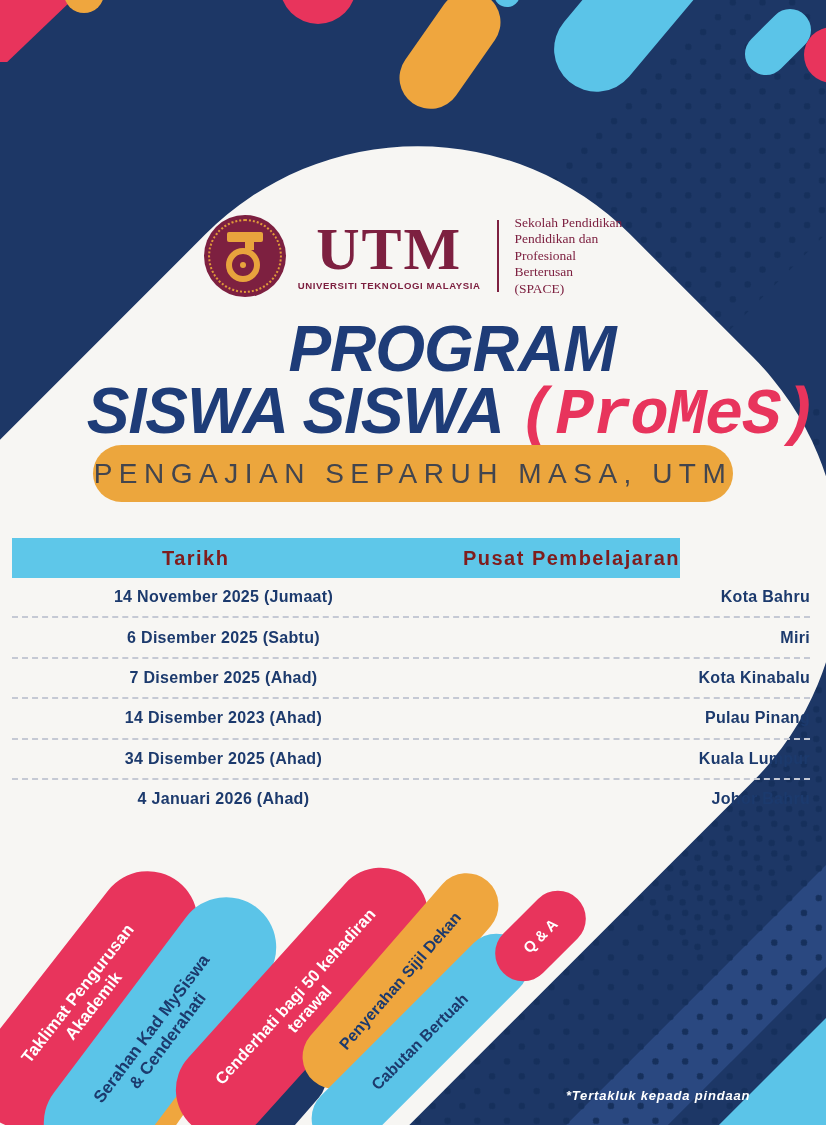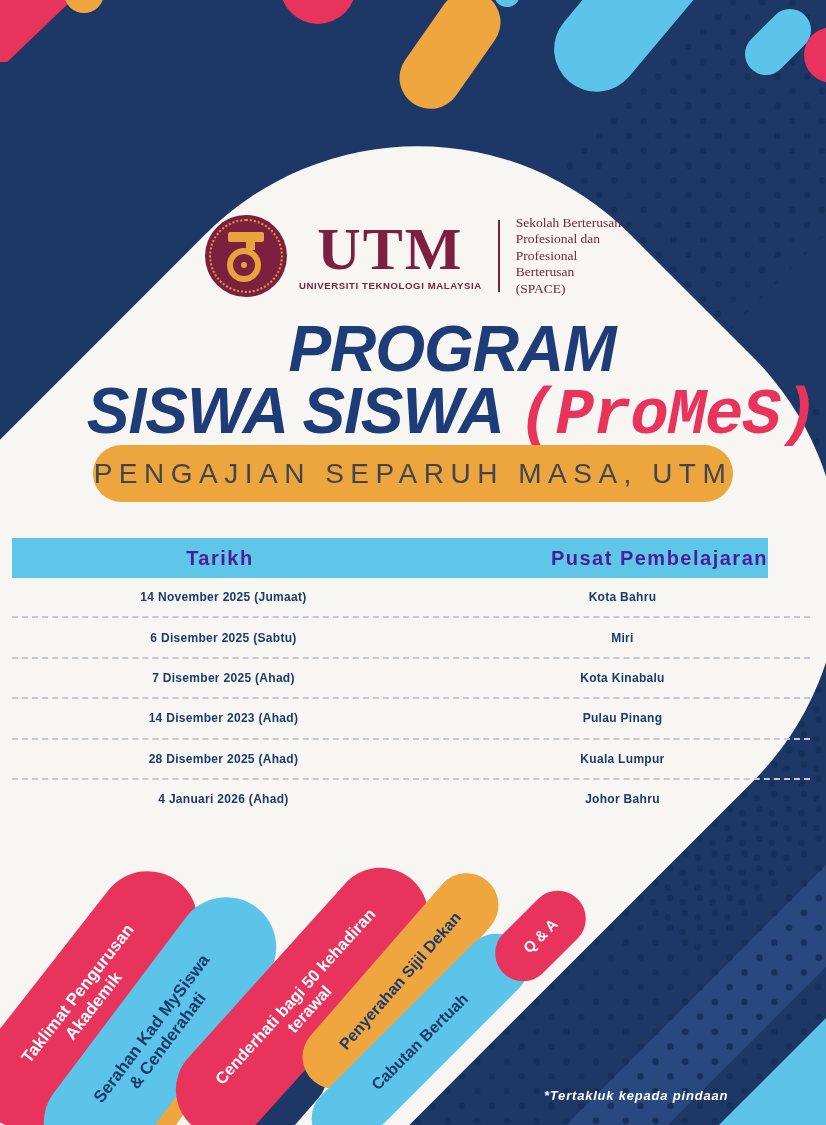--- a/index.html
+++ b/index.html
@@ -79,51 +79,51 @@
   
   .subtitle {
     position:absolute; left:50%; transform:translateX(-50%); top:445px;
     width:640px; height:57px; border-radius:30px; background:#eca63d;
     display:flex; align-items:center; justify-content:center;
     font-size:28px; letter-spacing:6.5px; color:#42454e; white-space:nowrap;
   }
 
   
   .t-head {
-    position:absolute; left:12px; top:538px; width:756px; height:40px;
+    position:absolute; left:12px; top:538px; width:668px; height:40px;
     background:#5ec7e9; display:flex; align-items:center;
-    font-weight:bold; font-size:20px; color:#4c1d95; letter-spacing:1.5px;
+    font-weight:bold; font-size:20px; color:#7f1d1d; letter-spacing:1.5px;
   }
   .t-head .h-date   { width:55%; text-align:center; }
   .t-head .h-center { width:45%; text-align:right; }
   .t-body { position:absolute; left:12px; top:578px; width:798px; }
   .t-row  { display:flex; height:38.4px; align-items:center; border-bottom:2px dashed #c5c9d4; }
   .t-row:last-child { border-bottom:none; }
-  .t-cell { font-weight:bold; font-size:12px; color:#1c3a6d; letter-spacing:0.3px; text-align:center; }
+  .t-cell { font-weight:bold; font-size:16px; color:#1c3a6d; letter-spacing:0.3px; text-align:center; }
   .c-date   { width:53%; }
-  .c-center { width:47%; }
+  .c-center { width:47%;text-align:right; }
 
   
   .act {
     position:absolute; border-radius:999px; display:flex; align-items:center; justify-content:center;
     text-align:center; font-weight:bold; line-height:1.15;
   }
   .act-taklimat   { left:-64px; top:950px;  width:300px; height:100px; transform:rotate(-52deg); color:#ffffff; font-size:17px; }
   .act-serahan    { left:0px;   top:985px;  width:320px; height:100px; transform:rotate(-53deg); color:#1c3a6d; font-size:17px; }
   .act-cenderhati { left:137px; top:955px;  width:330px; height:95px;  transform:rotate(-48deg); color:#ffffff; font-size:16.5px; }
   .act-penyerahan { left:268px; top:949px;  width:265px; height:64px;  transform:rotate(-49deg); color:#1c3a6d; font-size:16px; }
   .act-cabutan    { left:280px; top:1010px; width:280px; height:64px;  transform:rotate(-45deg); color:#1c3a6d; font-size:16px; }
   .act-qna        { left:488px; top:908px;  width:105px; height:56px;  transform:rotate(-45deg); color:#ffffff; font-size:15px; }
   .filler-yellow  { left:60px;  top:1080px; width:180px; height:60px;  transform:rotate(-55deg); }
   .filler-navy-1  { left:172px; top:971px;  width:88px;  height:54px;  transform:rotate(-50deg); }
   .filler-navy-2  { left:208px; top:1072px; width:130px; height:62px;  transform:rotate(-49deg); }
 
   
   .footnote {
-    position:absolute; left:544px; top:1088px; color:#ffffff; font-size:13px;
+    position:absolute; left:566px; top:1088px; color:#ffffff; font-size:13px;
     font-style:italic; font-weight:bold; letter-spacing:0.8px; white-space:nowrap;
   }
 </style>
 </head>
 <body>
 
 <div class="poster">
 
   <div class="stripe-light"></div>
   <div class="dots dots-1"></div>
@@ -149,22 +149,22 @@
         <div class="stem"></div>
         <div class="ring"></div>
         <div class="dot"></div>
     </div>
     <div class="wordmark">
       <div class="acronym">UTM</div>
       <div class="uni">UNIVERSITI TEKNOLOGI MALAYSIA</div>
     </div>
     <div class="logo-divider"></div>
     <div class="school">
-      <div>Sekolah Berterusan</div>
-      <div>Profesional dan</div>
+      <div>Sekolah Pendidikan</div>
+      <div>Pendidikan dan</div>
       <div>Profesional</div>
       <div>Berterusan</div>
       <div>(SPACE)</div>
     </div>
   </div>
 
   <div class="title">
     <div>PROGRAM</div>
     <div><span>SISWA SISWA </span><span class="accent">(ProMeS)</span></div>
   </div>
@@ -186,21 +186,21 @@
       </div>
       <div class="t-row">
         <div class="t-cell c-date">7 Disember 2025 (Ahad)</div>
         <div class="t-cell c-center">Kota Kinabalu</div>
       </div>
       <div class="t-row">
         <div class="t-cell c-date">14 Disember 2023 (Ahad)</div>
         <div class="t-cell c-center">Pulau Pinang</div>
       </div>
       <div class="t-row">
-        <div class="t-cell c-date">28 Disember 2025 (Ahad)</div>
+        <div class="t-cell c-date">34 Disember 2025 (Ahad)</div>
         <div class="t-cell c-center">Kuala Lumpur</div>
       </div>
       <div class="t-row">
         <div class="t-cell c-date">4 Januari 2026 (Ahad)</div>
         <div class="t-cell c-center">Johor Bahru</div>
       </div>
     </div>
 
   <div class="act filler-navy-1 d-navy"></div>
   <div class="act filler-navy-2 d-navy"></div>

